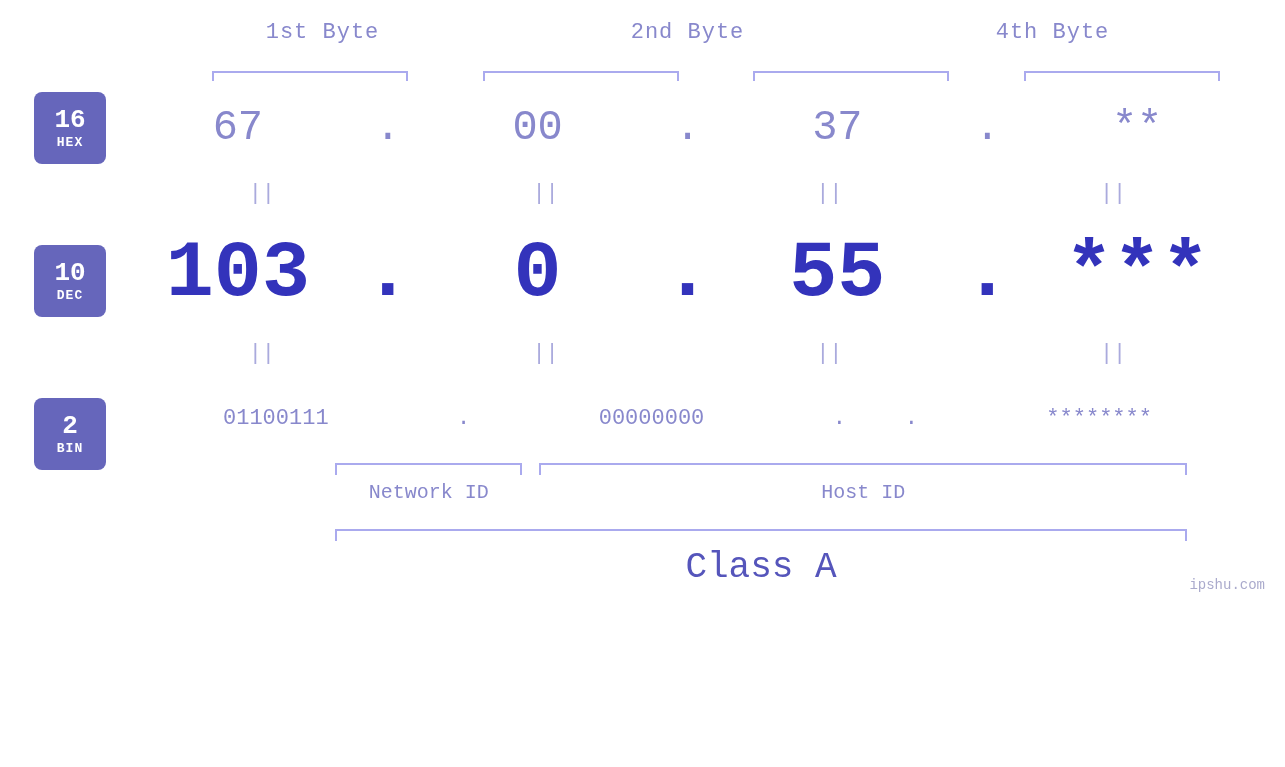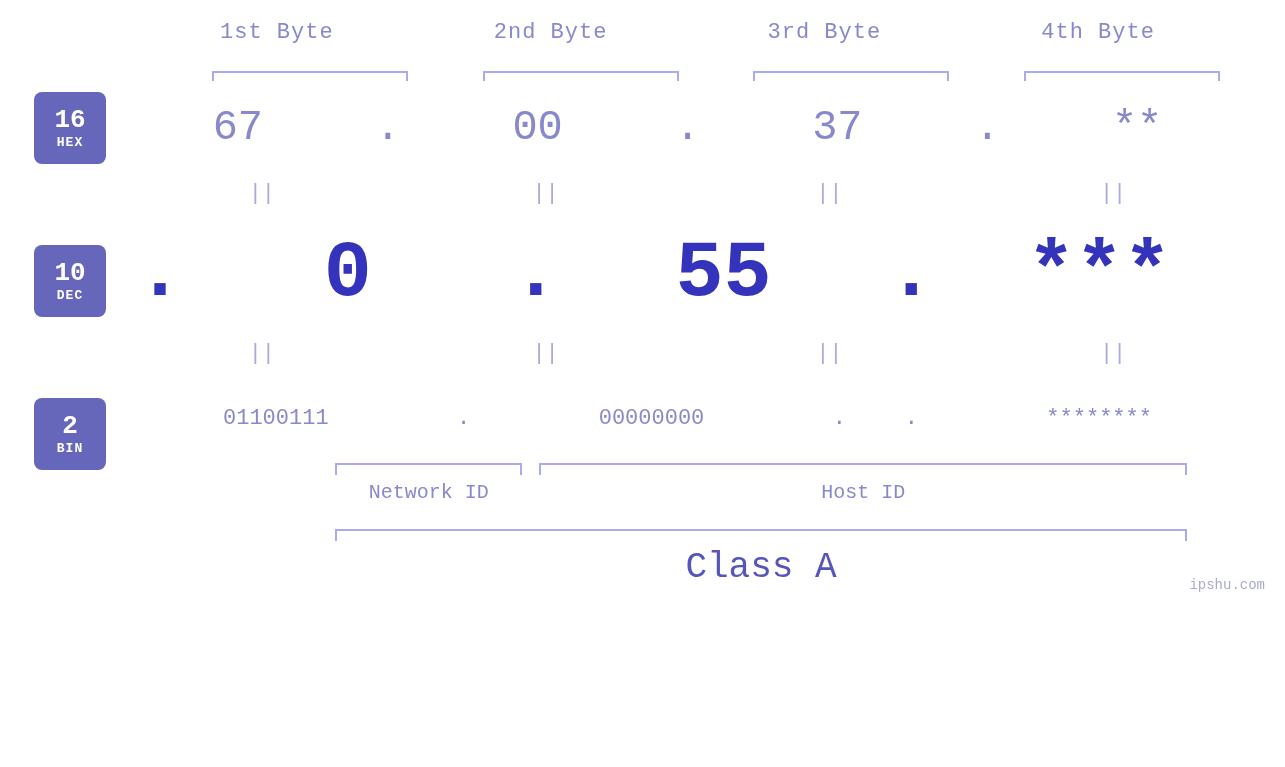--- a/index.html
+++ b/index.html
@@ -387,21 +387,20 @@
 
   </style>
 </head>
 <body>
 
 <div class="main-container">
 
   <div class="byte-headers">
     <div class="byte-header">1st Byte</div>
     <div class="byte-header">2nd Byte</div>
-    <div class="byte-header">3rd Byte</div>
     <div class="byte-header">4th Byte</div>
   </div>
 
   <div class="bracket-line-row">
     <div class="bracket-segment">
       <div class="bracket-top"></div>
     </div>
     <div style="width:40px; flex: 0 0 40px;"></div>
     <div class="bracket-segment">
       <div class="bracket-top"></div>
@@ -476,20 +475,23 @@
         <div class="equals-cell">||</div>
         <div class="equals-dot-spacer"></div>
         <div class="equals-cell">||</div>
         <div class="equals-dot-spacer"></div>
         <div class="equals-cell">||</div>
         <div class="equals-dot-spacer"></div>
         <div class="equals-cell">||</div>
       </div>
 
       <div class="dec-row">
+        <div class="cell">
+          <span class="dec-value">103</span>
+        </div>
         <div class="dot-cell">
           <span class="dec-dot">.</span>
         </div>
         <div class="cell">
           <span class="dec-value">0</span>
         </div>
         <div class="dot-cell">
           <span class="dec-dot">.</span>
         </div>
         <div class="cell">

